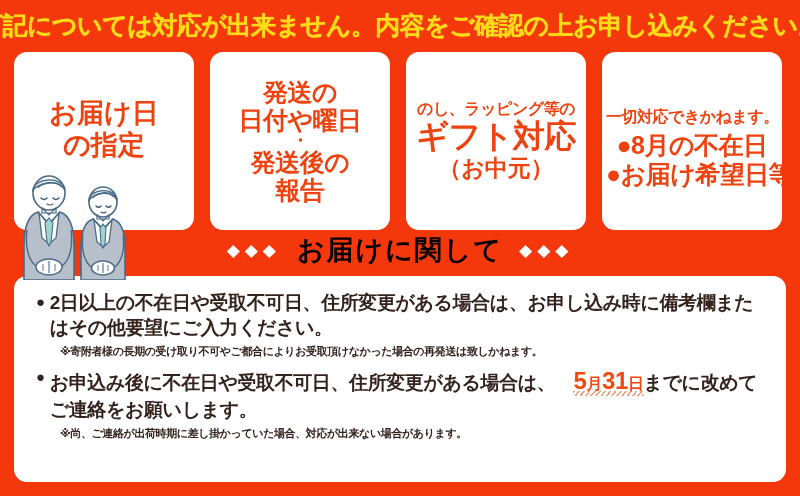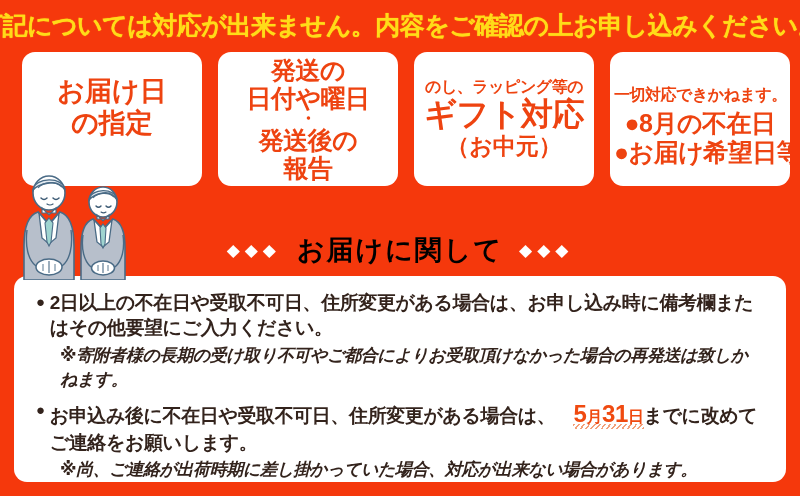--- a/index.html
+++ b/index.html
@@ -38,24 +38,24 @@
     font-weight: bold;
     letter-spacing: -0.5px;
     white-space: nowrap;
     line-height: 1;
     text-shadow: 0 0 1px #ffdc18;
   }
 
   
   #cards-row {
     position: absolute;
-    left: 22px;
+    left: 14px;
     top: 52px;
     width: 768px;
-    height: 134px;
+    height: 178px;
     display: flex;
     gap: 16px;
   }
   .card {
     flex: 1 1 0;
     background: #ffffff;
     border-radius: 13px;
     position: relative;
     display: flex;
     flex-direction: column;
@@ -155,26 +155,25 @@
     letter-spacing: -0.4px;
   }
   .note-bullet {
     flex: 0 0 auto;
     font-size: 15px;
     line-height: 1.62;
     margin-right: 5px;
   }
   .note-main-text { flex: 1 1 auto; }
   .note-sub {
-    font-size: 17px;
+    font-size: 11px;
     font-weight: bold;
     line-height: 1.4;
     letter-spacing: -0.4px;
     margin: 3px 0 0 24px;
-    font-style: italic;
   }
   .highlight-date {
     color: #f04a10;
     font-size: 24px;
     font-weight: bold;
     background-image: repeating-linear-gradient(
       -50deg,
       #f2a07a 0px, #f2a07a 1.5px,
       rgba(255,255,255,0) 1.5px, rgba(255,255,255,0) 4px);
     background-repeat: repeat-x;

